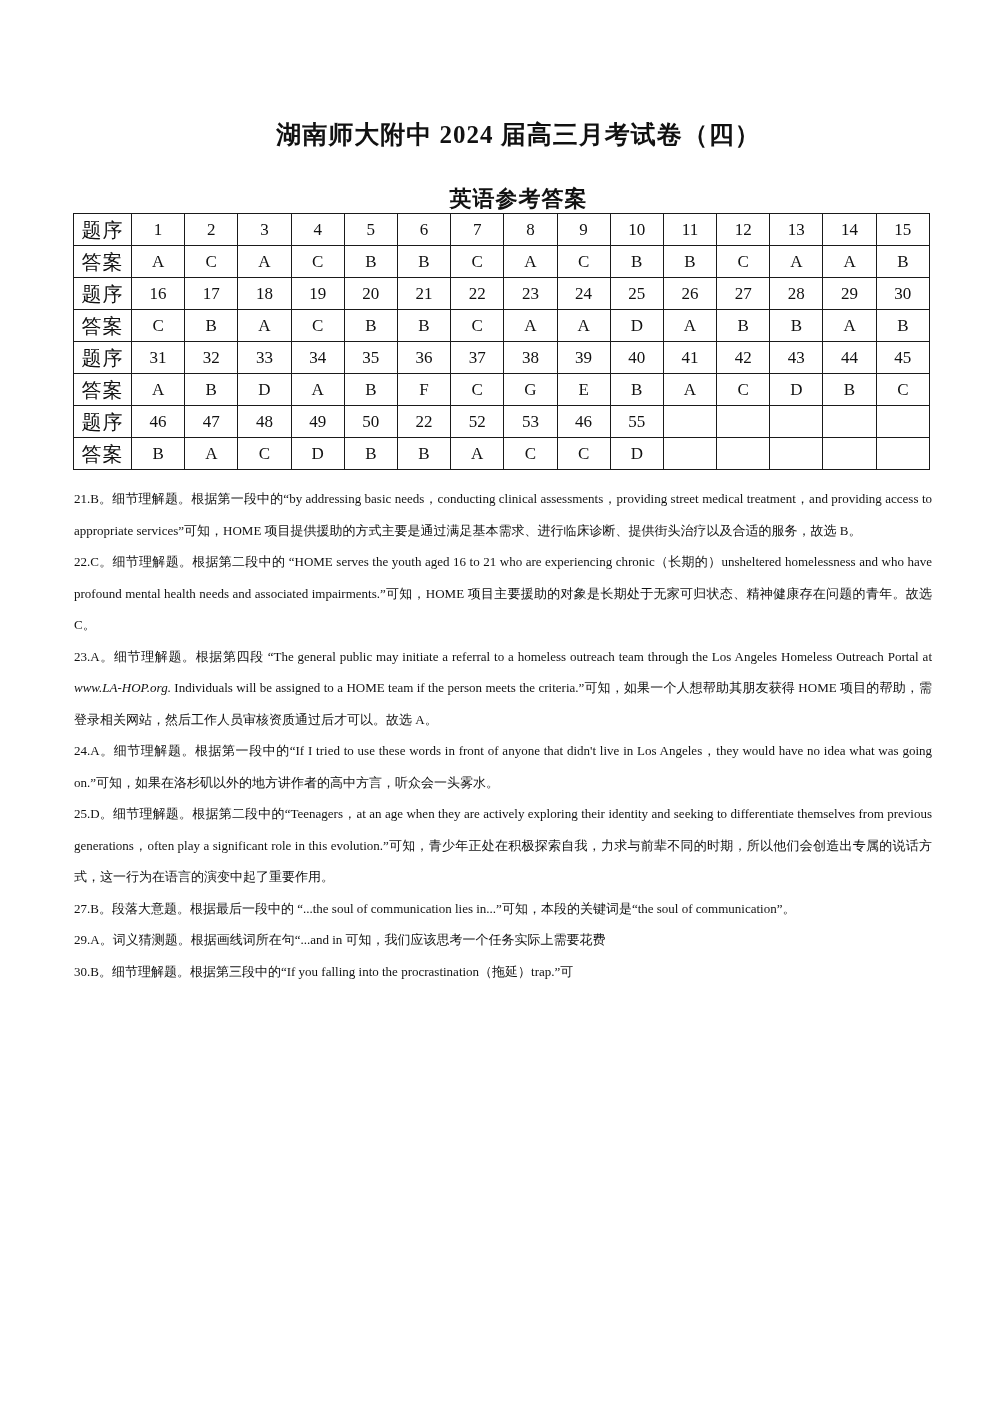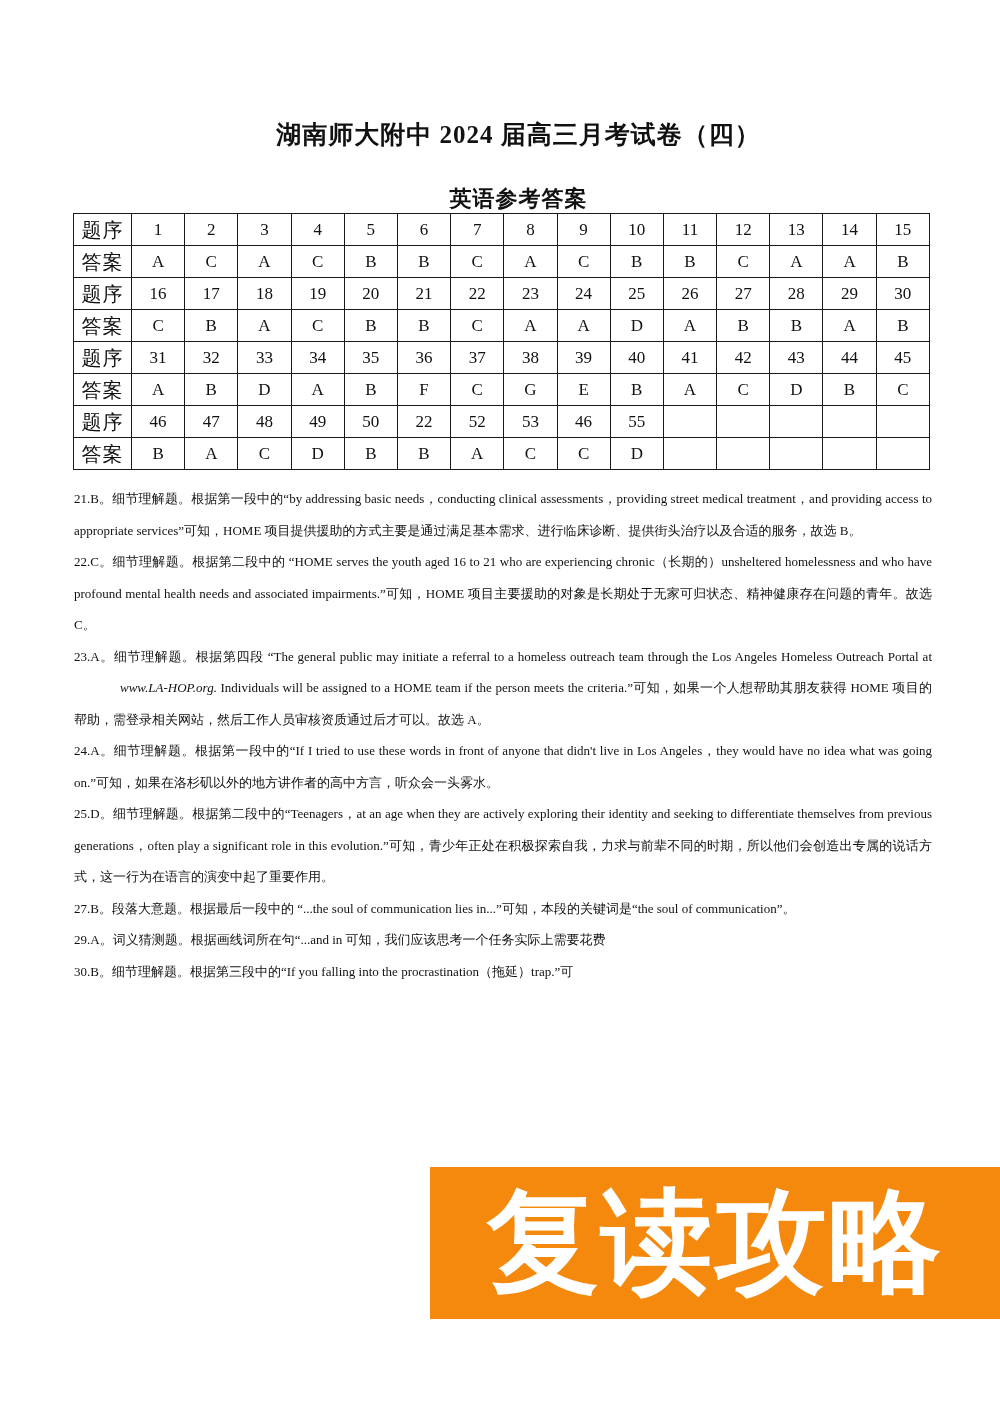--- a/index.html
+++ b/index.html
@@ -81,21 +81,20 @@
     font-size: 13px;
     line-height: 31.5px;
     text-align: justify;
   }
   .para {
     margin: 0;
     text-indent: 0;
   }
   .ital {
     font-style: italic;
-    margin-left: 46px;
   }
 
   
   .watermark {
     position: absolute;
     left: 430px;
     top: 1167px;
     width: 570px;
     height: 152px;
     background: #f5890e;
@@ -282,17 +281,14 @@
     <p class="para">21.B。细节理解题。根据第一段中的“by addressing basic needs，conducting clinical assessments，providing street medical treatment，and providing access to appropriate services”可知，HOME 项目提供援助的方式主要是通过满足基本需求、进行临床诊断、提供街头治疗以及合适的服务，故选 B。</p>
     <p class="para">22.C。细节理解题。根据第二段中的 “HOME serves the youth aged 16 to 21 who are experiencing chronic（长期的）unsheltered homelessness and who have profound mental health needs and associated impairments.”可知，HOME 项目主要援助的对象是长期处于无家可归状态、精神健康存在问题的青年。故选 C。</p>
     <p class="para"><span>23.A。细节理解题。根据第四段 “The general public may initiate a referral to a homeless outreach team through the Los Angeles Homeless Outreach Portal at </span><span class="ital">www.LA-HOP.org.</span><span> Individuals will be assigned to a HOME team if the person meets the criteria.”可知，如果一个人想帮助其朋友获得 HOME 项目的帮助，需登录相关网站，然后工作人员审核资质通过后才可以。故选 A。</span></p>
     <p class="para">24.A。细节理解题。根据第一段中的“If I tried to use these words in front of anyone that didn't live in Los Angeles，they would have no idea what was going on.”可知，如果在洛杉矶以外的地方讲作者的高中方言，听众会一头雾水。</p>
     <p class="para">25.D。细节理解题。根据第二段中的“Teenagers，at an age when they are actively exploring their identity and seeking to differentiate themselves from previous generations，often play a significant role in this evolution.”可知，青少年正处在积极探索自我，力求与前辈不同的时期，所以他们会创造出专属的说话方式，这一行为在语言的演变中起了重要作用。</p>
     <p class="para">27.B。段落大意题。根据最后一段中的 “...the soul of communication lies in...”可知，本段的关键词是“the soul of communication”。</p>
     <p class="para">29.A。词义猜测题。根据画线词所在句“...and in                                                                                  可知，我们应该思考一个任务实际上需要花费</p>
     <p class="para">30.B。细节理解题。根据第三段中的“If you                                                                   falling into the procrastination（拖延）trap.”可</p>
   </div>
 
-  <div class="watermark">
-    <span class="watermark-text">复读攻略</span>
-  </div>
 
 </div>
 
 </body></html>

